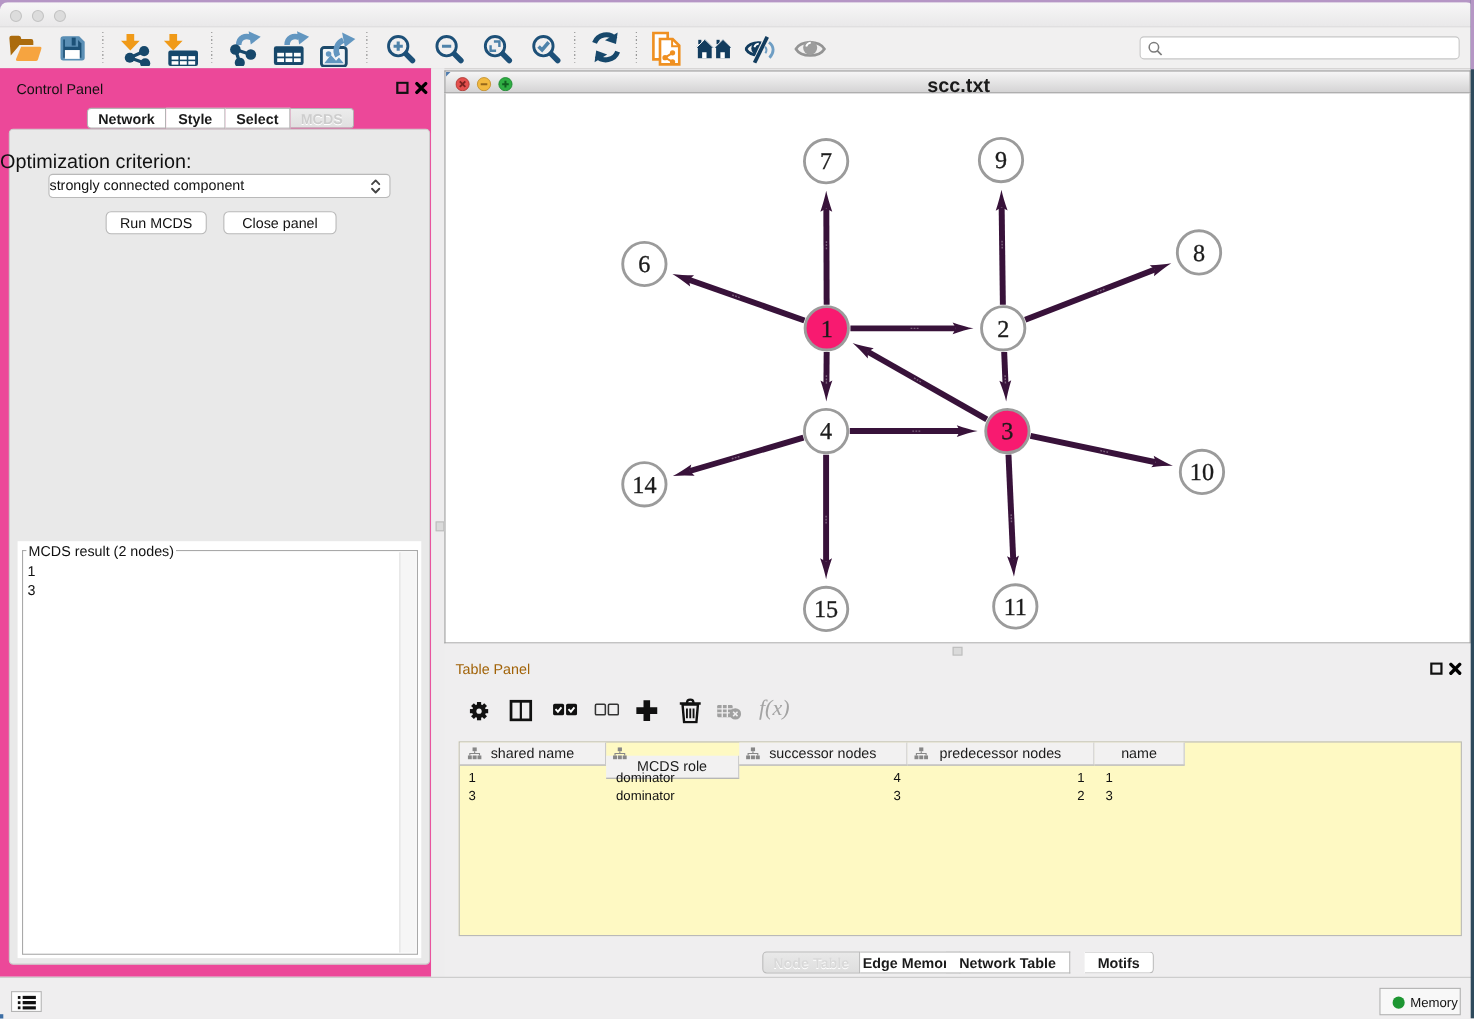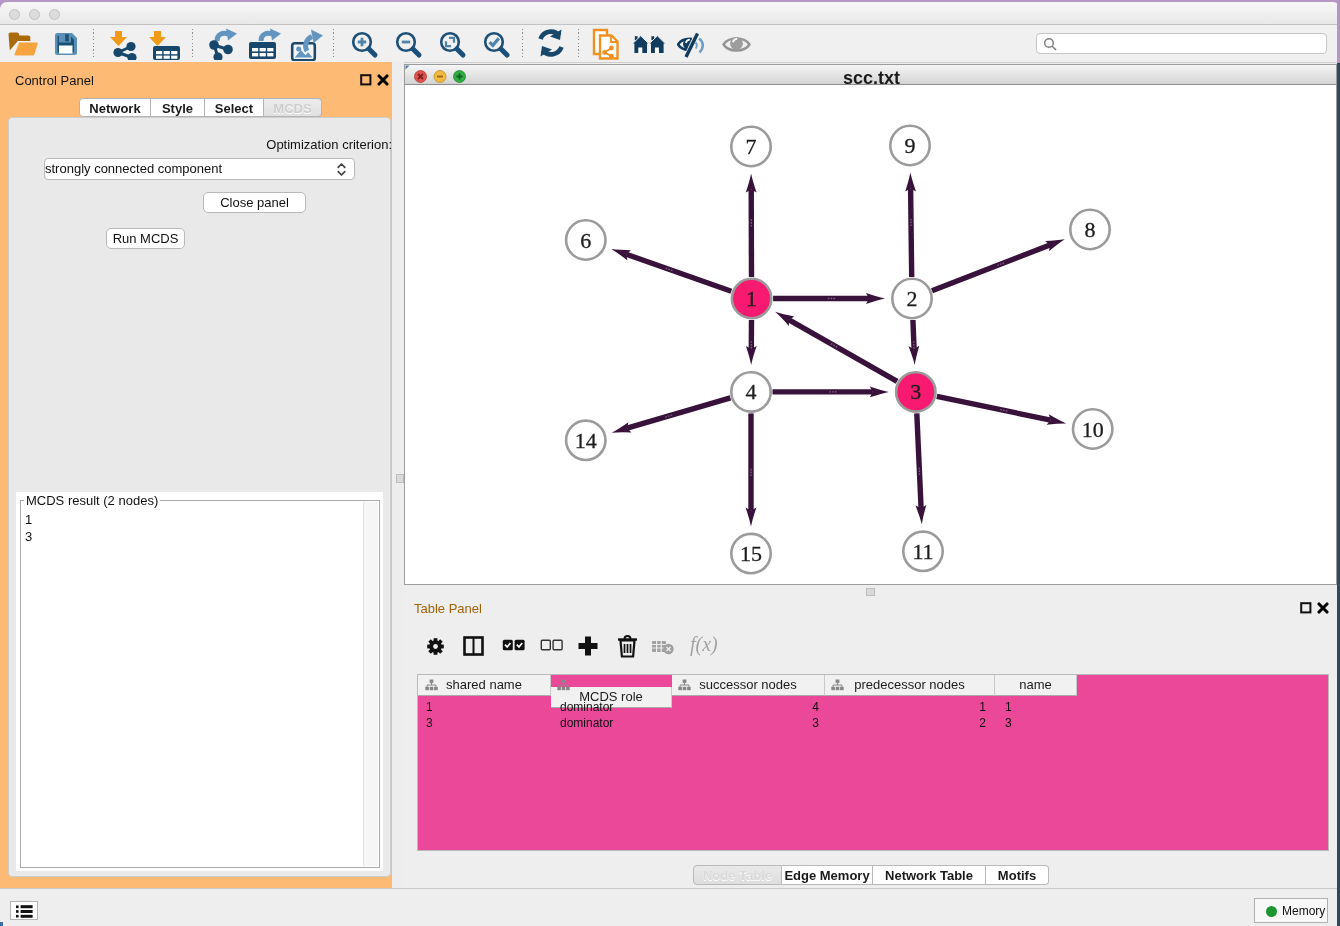--- a/index.html
+++ b/index.html
@@ -17,31 +17,31 @@
       font-size:13px;color:#9b9b9b;}
   
   #toolbar{left:0;top:25px;width:1340px;height:37px;background:#f1f0f0;
       border-bottom:1px solid #d0cfcf;}
   .sep{position:absolute;top:4px;width:1.3px;height:28px;
       background-image:repeating-linear-gradient(#8f8f8f 0 1.2px,transparent 1.2px 3.4px);}
   .tbi{position:absolute;top:3px;}
   #searchbox{position:absolute;left:1036px;top:8px;width:291px;height:21px;
       background:#fff;border:1px solid #c6c6c6;border-radius:4px;box-sizing:border-box;}
   
-  #cpanel{left:0;top:62px;width:392px;height:826px;background:#fdba74;}
+  #cpanel{left:0;top:62px;width:392px;height:826px;background:#ec4899;}
   #cpTitle{position:absolute;left:15px;top:11px;font-size:13px;color:#111;}
   #cpTabs{position:absolute;left:79px;top:36px;height:19px;}
   .tab{position:absolute;top:0;height:19px;box-sizing:border-box;
       background:#fff;border:1px solid #b4b4b4;color:#1a1a1a;
       font-size:13px;font-weight:700;text-align:center;line-height:19px;}
   #cpBox{position:absolute;left:8px;top:55px;width:383px;height:760px;
       background:#e9e9e9;border:1px solid #cdcdcd;box-sizing:border-box;
       border-radius:4px;}
-  #optlabel{position:absolute;left:0;top:75px;width:392px;text-align:right;
-      font-size:13px;color:#111;}
+  #optlabel{position:absolute;left:0;top:75px;width:392px;text-align:left;
+      font-size:18px;color:#111;}
   #optsel{position:absolute;left:44px;top:96px;width:311px;height:22px;background:#fff;
       border:1px solid #b9b9b9;border-radius:4px;box-sizing:border-box;
       font-size:13px;color:#111;line-height:20px;}
   .btn{position:absolute;top:130px;height:21px;background:#fff;
       border:1px solid #b9b9b9;border-radius:5px;box-sizing:border-box;
       font-size:13px;color:#111;text-align:center;line-height:19px;}
   #resWhite{position:absolute;left:16px;top:430px;width:367px;height:379px;background:#fff;}
   #resFs{position:absolute;left:20px;top:438px;width:360px;height:368px;
       border:1px solid #a9a9a9;box-sizing:border-box;}
   #resLegend{position:absolute;left:24px;top:431px;background:#fff;
@@ -58,21 +58,21 @@
       font-size:18px;font-weight:700;color:#1a1a1a;}
   #netcanvas{position:absolute;left:0;top:21px;width:933px;height:500px;
       background:#fff;border:1px solid #9c9c9c;border-top:none;box-sizing:border-box;}
   
   #vdiv{left:392px;top:62px;width:12px;height:826px;background:#eeedee;}
   #hdiv{left:404px;top:585px;width:936px;height:13px;background:#efeeef;}
   
   #tpanel{left:404px;top:598px;width:936px;height:290px;background:#efeeef;}
   #tpTitle{position:absolute;left:10px;top:3px;font-size:13px;color:#a16207;}
   #tpToolbar{position:absolute;left:0px;top:28px;width:936px;height:40px;}
-  #ttable{position:absolute;left:13px;top:76px;width:912px;height:177px;background:#ec4899;
+  #ttable{position:absolute;left:13px;top:76px;width:912px;height:177px;background:#fef9c3;
       border:1px solid #b9b9b9;box-sizing:border-box;}
   #thead{position:absolute;left:0;top:0;width:910px;height:21px;}
   .thcell{position:absolute;top:0;height:21px;border-right:1px solid #c9c9c9;
       border-bottom:1px solid #a9a9a9;background:#f2f1f1;
       box-sizing:border-box;font-size:13px;color:#1b1b1b;text-align:center;line-height:20px;}
   .hic{position:absolute;top:4px;}
   .trow{position:absolute;font-size:12px;color:#111;}
   
   .btab{position:absolute;top:0;height:20px;box-sizing:border-box;background:#fff;
       border:1px solid #b9b9b9;font-size:13px;font-weight:700;color:#1a1a1a;
@@ -248,21 +248,21 @@
       <div class="tab" style="left:72px;width:54px;border-left:none;">Style</div>
       <div class="tab" style="left:126px;width:59px;border-left:none;">Select</div>
       <div class="tab" style="left:185px;width:58px;border-left:none;border-radius:0 4px 4px 0;background:linear-gradient(#ececec,#e0e0e0);color:#cdcdcd;text-shadow:0 1px 0 #fff;">MCDS</div>
     </div>
     <div id="optlabel">Optimization criterion:</div>
     <div id="optsel">strongly connected component
       <svg style="position:absolute;right:7px;top:3px;" width="11" height="15" viewBox="0 0 11 15">
         <path d="M2.2 5.4 L5.5 2 L8.8 5.4 M2.2 9.6 L5.5 13 L8.8 9.6" fill="none" stroke="#444" stroke-width="1.7" stroke-linecap="round" stroke-linejoin="round"></path>
       </svg>
     </div>
-    <div class="btn" style="left:106px;width:79px;margin-top:36px;">Run MCDS</div>
+    <div class="btn" style="left:96px;width:92px;">Run MCDS</div>
     <div class="btn" style="left:203px;width:103px;">Close panel</div>
     <div id="resWhite"></div>
     <div id="resFs"></div>
     <div id="resLegend">MCDS result (2 nodes)</div>
     <div id="resSb"></div>
     <div id="resTxt">1<br>3</div>
   </div>
   <div class="abs" id="vdiv"></div>
   <div class="abs" style="left:396px;top:474px;width:6px;height:7px;background:#dadada;border:1px solid #bdbdbd;z-index:30;"></div>
   <div class="abs" style="left:866px;top:588px;width:7px;height:6px;background:#dadada;border:1px solid #bdbdbd;z-index:30;"></div>
@@ -460,21 +460,21 @@
       <div class="trow" style="left:587px;top:25px;">1</div>
       <div class="trow" style="left:8px;top:41px;">3</div>
       <div class="trow" style="left:142px;top:41px;">dominator</div>
       <div class="trow" style="left:254px;top:41px;width:147px;text-align:right;">3</div>
       <div class="trow" style="left:407px;top:41px;width:161px;text-align:right;">2</div>
       <div class="trow" style="left:587px;top:41px;">3</div>
     </div>
     <div id="btabs" style="position:absolute;left:289px;top:267px;height:20px;">
       <div class="btab" style="left:0;width:89px;border-radius:4px 0 0 4px;background:linear-gradient(#e9e9e9,#dedede);color:#d9d9d9;text-shadow:0 1px 0 #fff;">Node Table</div>
       <div class="btab" style="left:89px;width:91px;border-left:none;">Edge Memory</div>
-      <div class="btab" style="left:180px;width:113px;border-left:none;">Network Table</div>
+      <div class="btab" style="left:167px;width:113px;border-left:none;">Network Table</div>
       <div class="btab" style="left:293px;width:63px;border-left:none;border-radius:0 4px 4px 0;">Motifs</div>
     </div>
   </div>
   <div class="abs" id="statusbar">
     <div id="listbtn">
       <svg style="position:absolute;left:5px;top:3px;" width="17" height="13" viewBox="0 0 17 13">
         <g fill="#111">
           <rect x="0" y="0.5" width="2.6" height="2.6"></rect>
           <rect x="4.6" y="0.2" width="12" height="3"></rect>
           <rect x="0" y="5.2" width="2.6" height="2.6"></rect>

